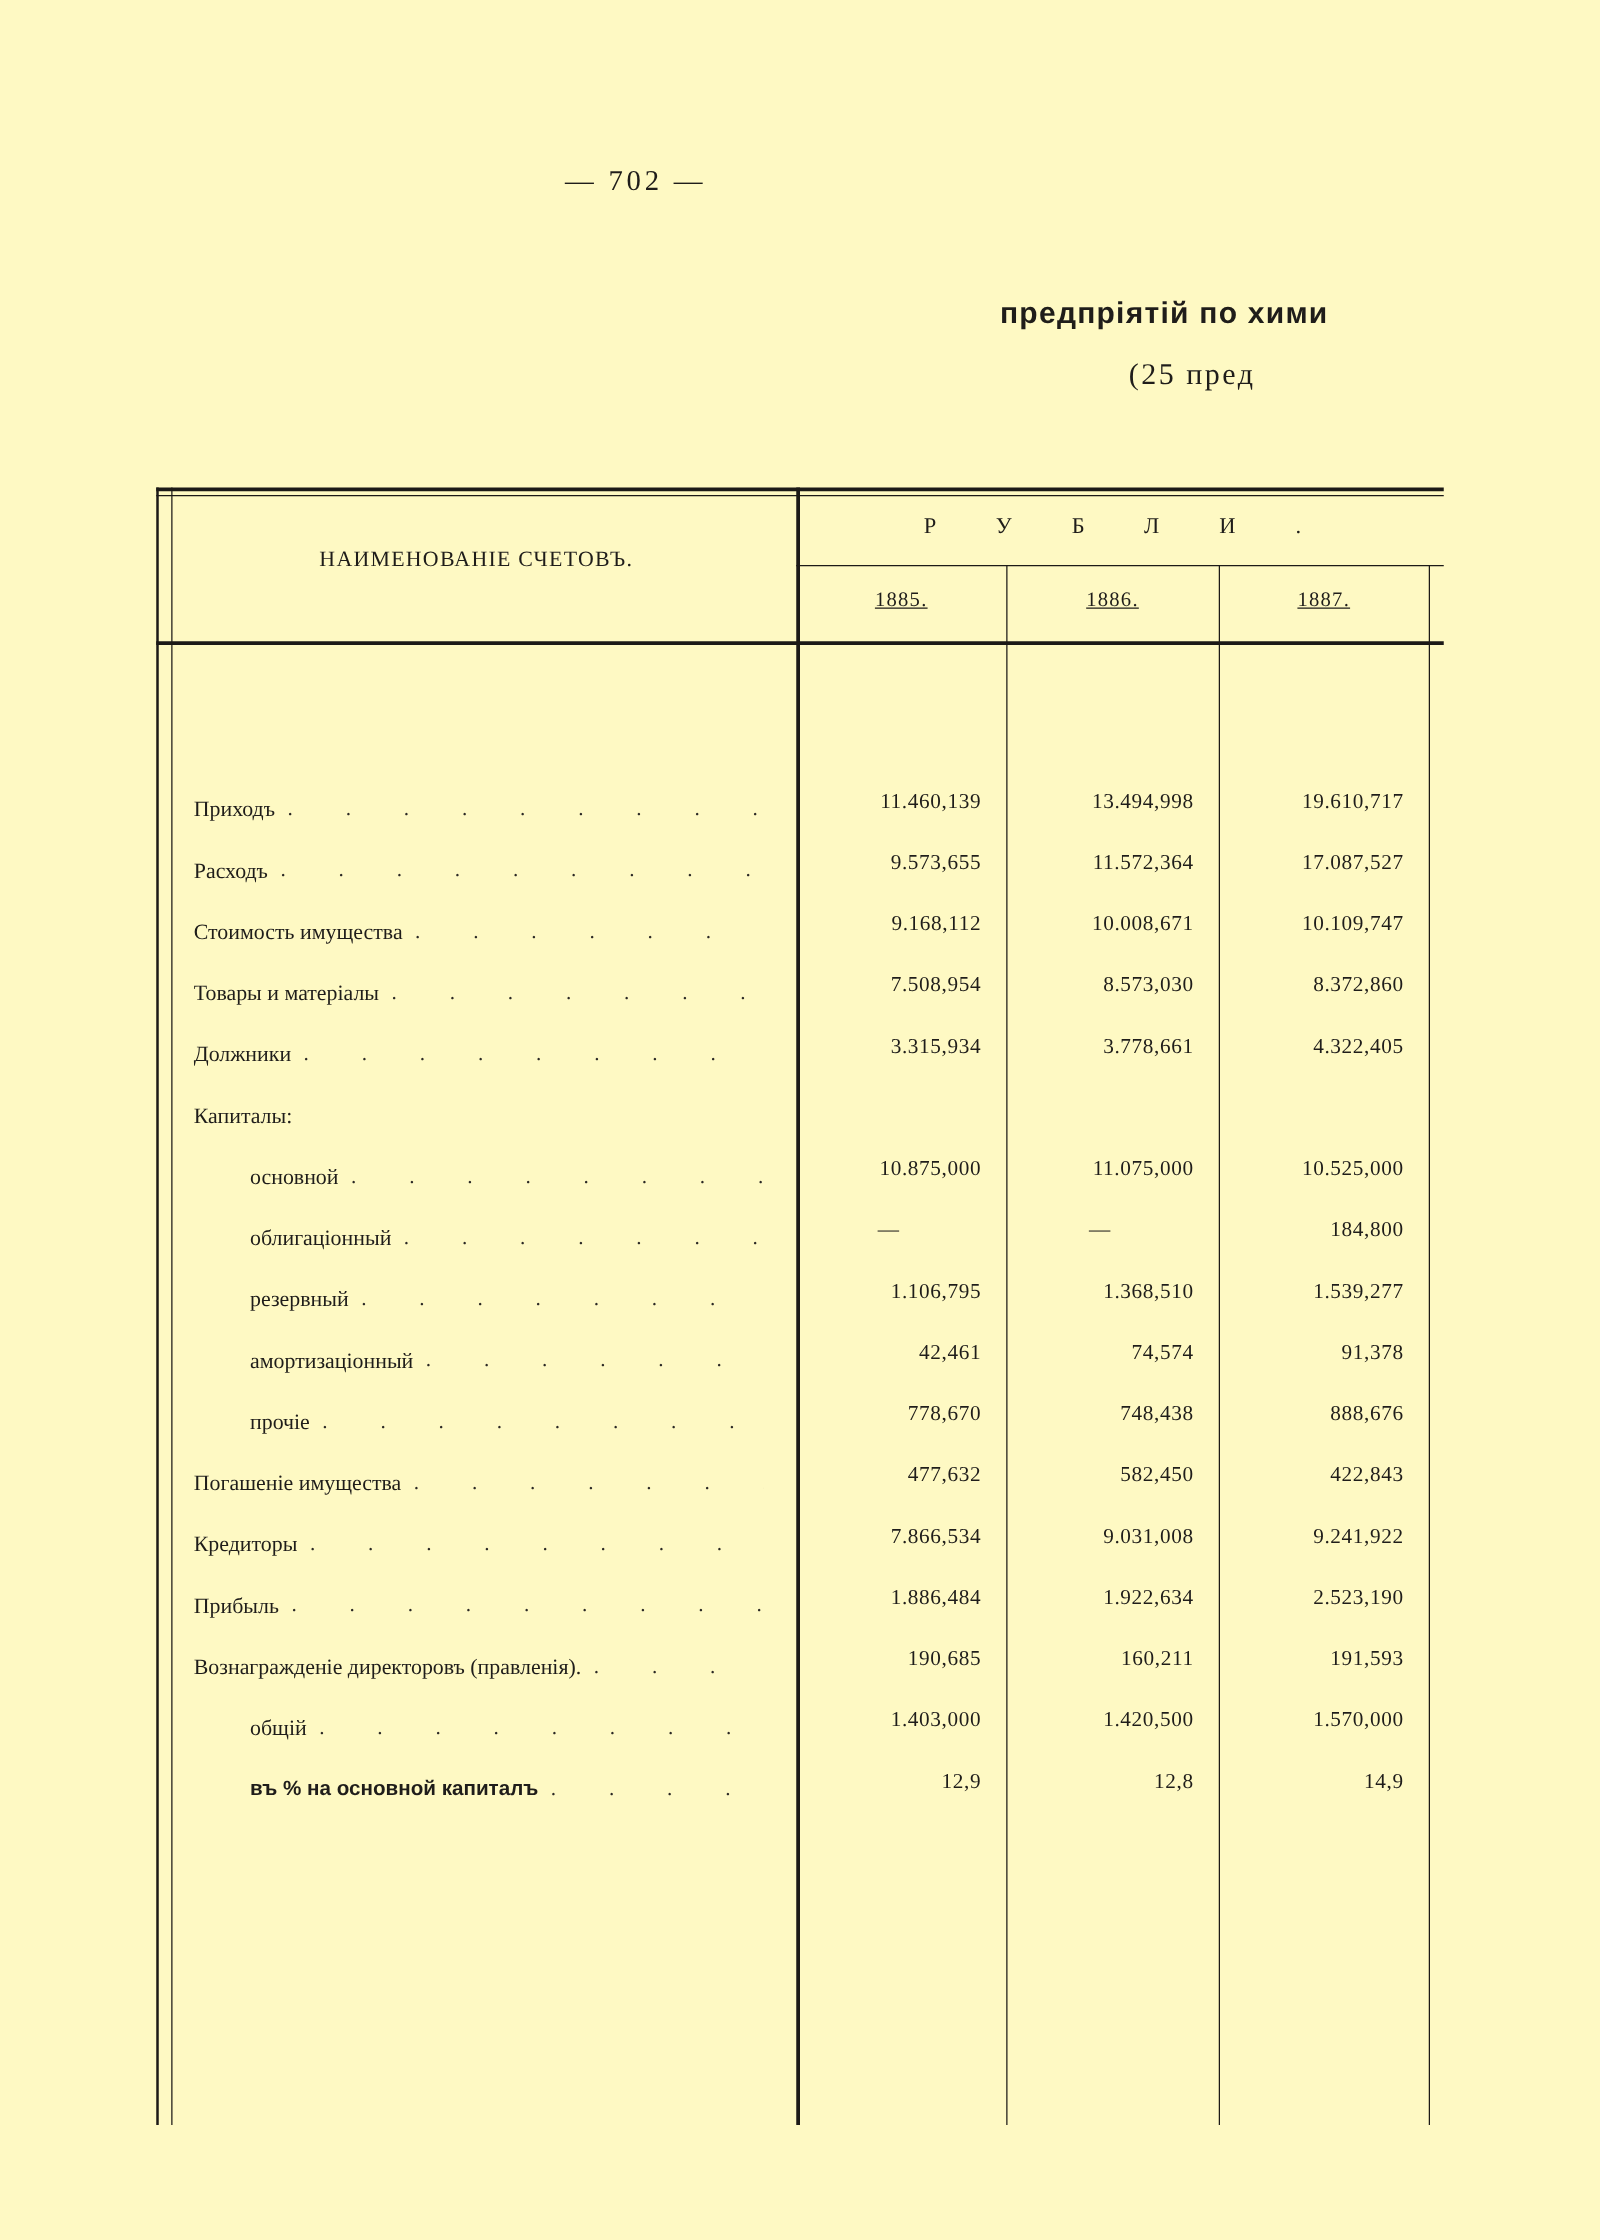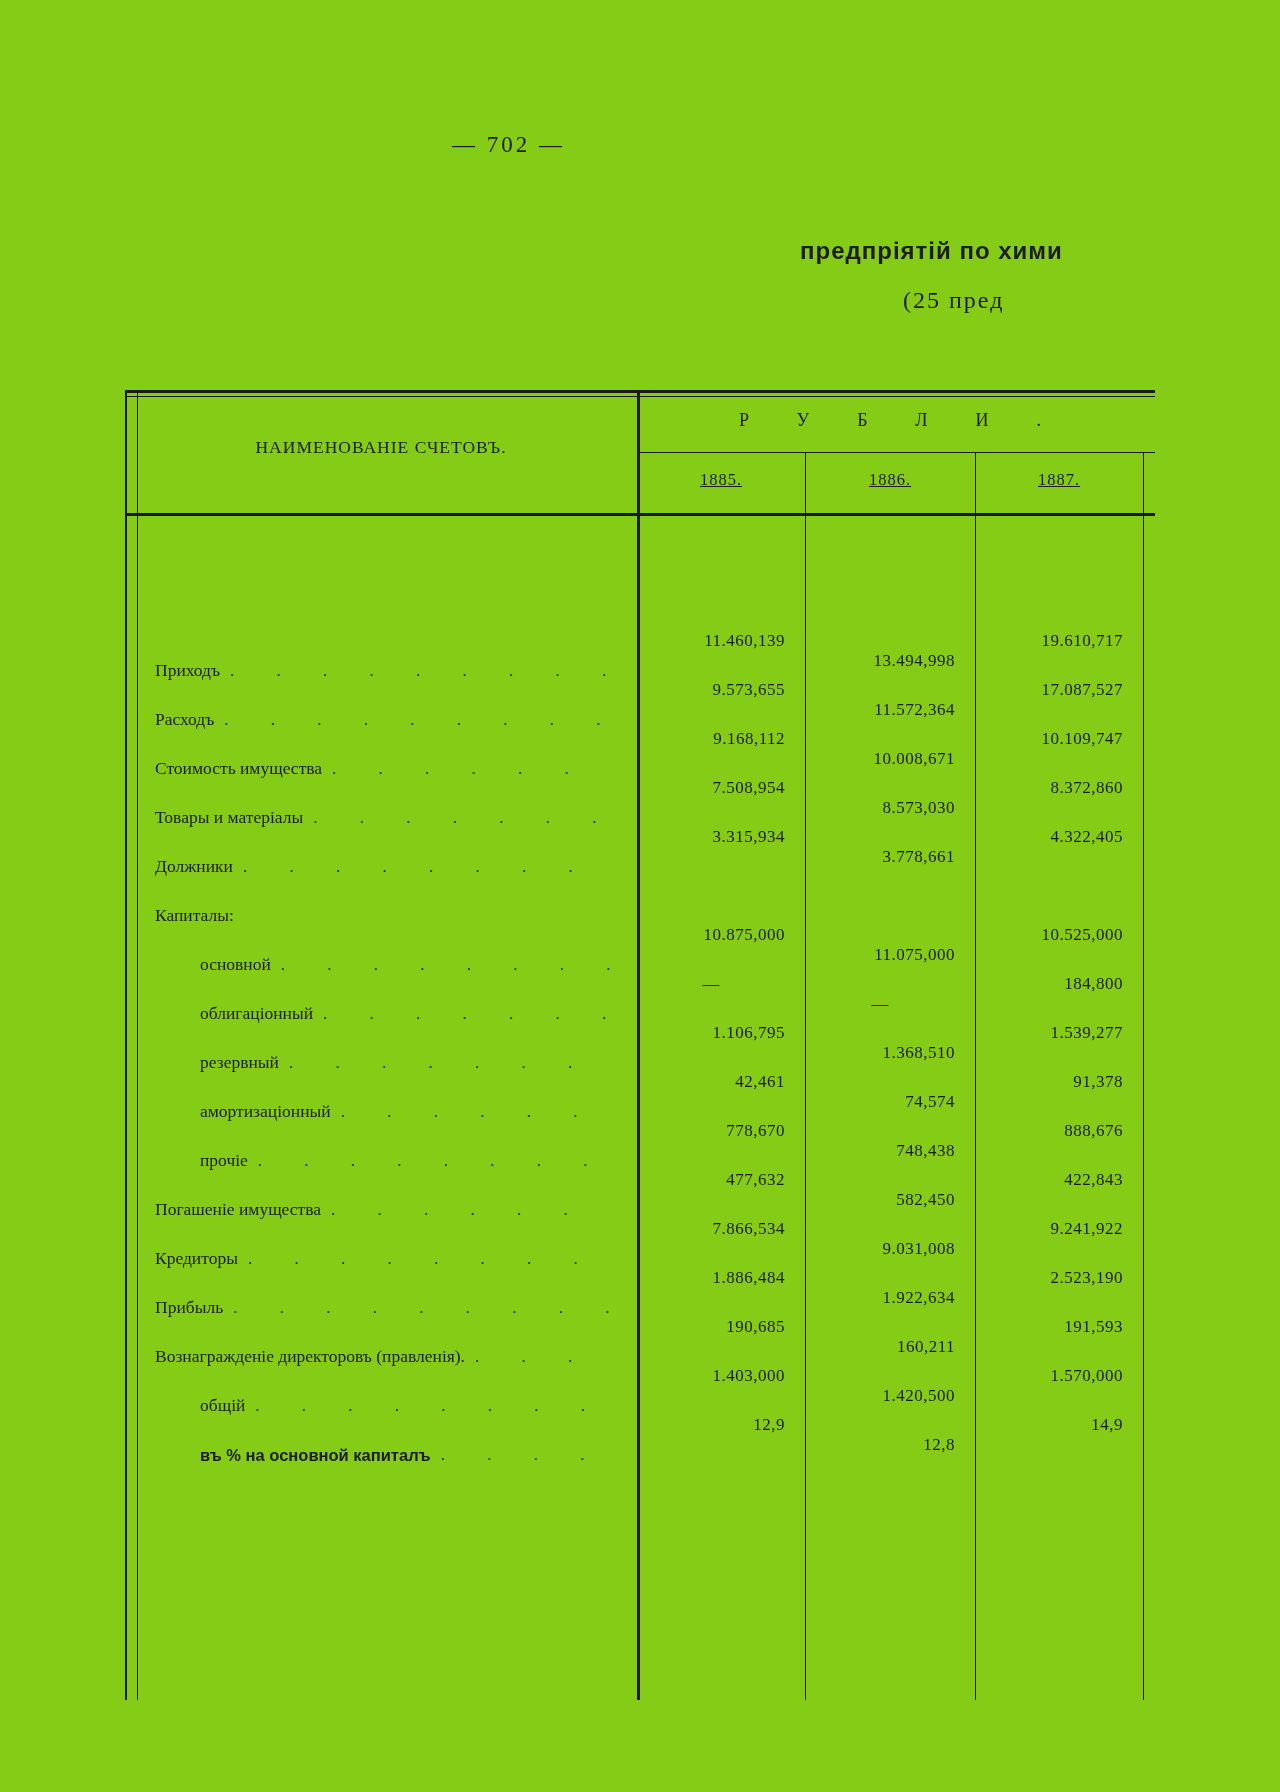--- a/index.html
+++ b/index.html
@@ -1,18 +1,18 @@
 <!DOCTYPE html>
 <html><head>
 <meta charset="utf-8">
 <style>
   html,body { margin:0; padding:0; background:#e8e8e4; }
   .page {
     position:relative; width:1280px; height:1792px; margin:0 auto;
-    background:#84cc16; overflow:hidden;
+    background:#fef9c3; overflow:hidden;
     font-family:"Liberation Serif", serif; color:#1f1d1a;
   }
   .pagenum {
     position:absolute; left:452px; top:132px;
     font-size:23px; letter-spacing:3px;
   }
   .t1 {
     position:absolute; left:728px; top:183px;
     font-size:26px; letter-spacing:30px; white-space:nowrap;
   }
@@ -44,39 +44,39 @@
   .year.y1 { left:680px; width:170px; }
   .year.y2 { left:850px; width:168px; }
 
   
   .tbody {
     position:absolute; left:0; top:126px; width:1030px; height:1184px;
     padding-top:100px; box-sizing:border-box;
   }
   .row { position:relative; height:49px; }
   .labwrap {
-    position:absolute; left:0; top:16px; width:512px; height:49px;
-    display:flex; align-items:flex-end; box-sizing:border-box;
+    position:absolute; left:0; top:0; width:512px; height:49px;
+    display:flex; align-items:center; box-sizing:border-box;
     padding:13px 26px 0 30px;
   }
   .row.indent .labwrap { padding-left:75px; }
   .lab { font-size:17.5px; white-space:nowrap; }
   .row.boldlab .lab {
     font-family:"Liberation Sans", sans-serif; font-weight:bold; font-size:16.5px;
   }
   .leader {
     flex:1 1 auto; overflow:hidden; white-space:nowrap;
     letter-spacing:19px; margin-left:10px; font-size:17px; color:#2a2824;
   }
   .val {
     position:absolute; top:50%; transform:translateY(-50%);
     font-size:17px; text-align:right; letter-spacing:0.5px; white-space:nowrap;
   }
   .val.c0 { left:512px; width:148px; }
-  .val.c1 { left:680px; width:150px;margin-top:20px; }
+  .val.c1 { left:680px; width:150px; }
   .val.c2 { left:850px; width:148px; }
   .val.dash { text-align:center; }
 </style>
 </head>
 <body>
 
 <div class="page">
 
   <div class="pagenum">— 702 —</div>
   <div class="t2">предпріятій по хими</div>

